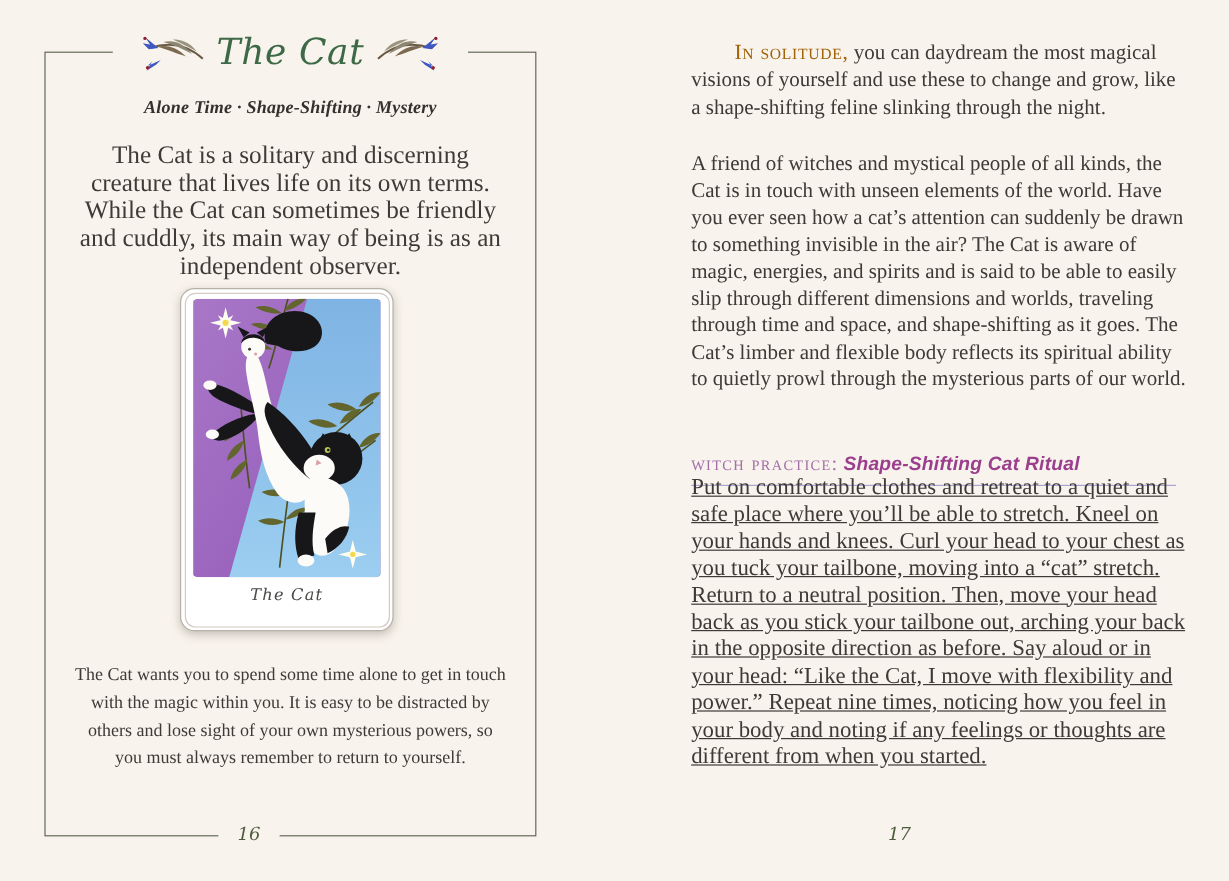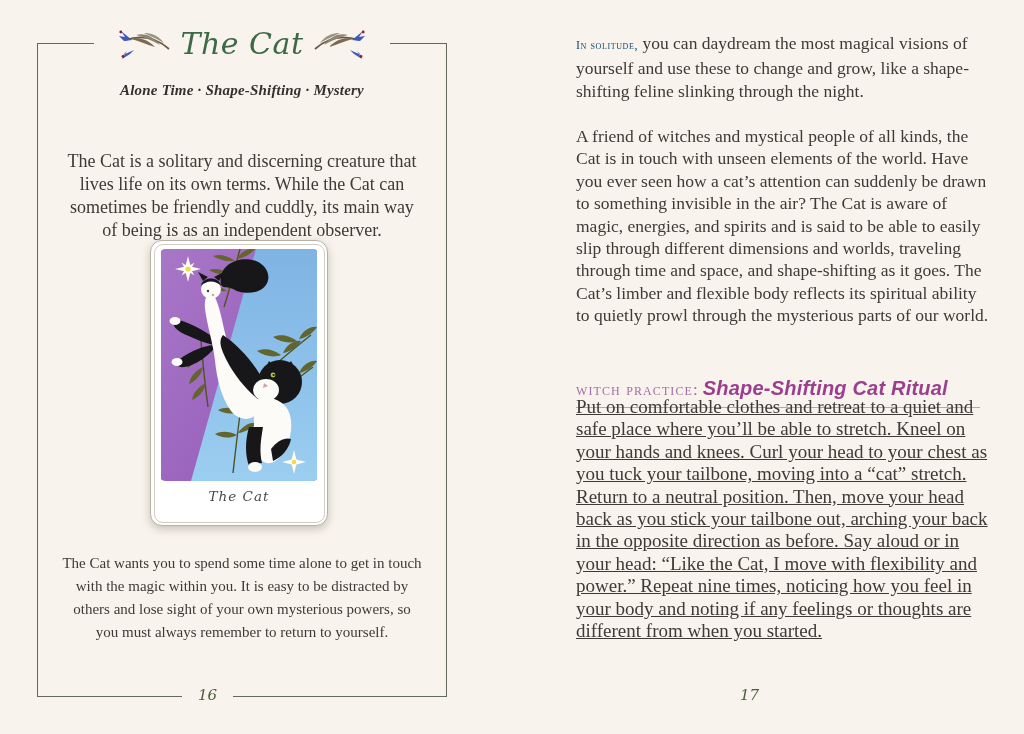--- a/index.html
+++ b/index.html
@@ -24,21 +24,21 @@
   }
   .ornament{width:56px;height:34px;flex:0 0 auto;}
   .ornament.flip{transform:scaleX(-1);}
   .subtitle{
     position:absolute;left:61px;top:82px;width:362px;text-align:center;z-index:2;
     font-family:Liberation Serif, serif;font-style:italic;font-weight:bold;
     font-size:15px;color:#34312c;letter-spacing:0.2px;
   }
   .lp-para1{
     position:absolute;left:61px;top:118px;width:362px;text-align:center;
-    font-size:18px;line-height:23px;margin-top:32px;
+    font-size:21px;line-height:23px;
   }
   .lp-para2{
     position:absolute;left:61px;top:552px;width:362px;text-align:center;
     font-size:15px;line-height:23px;
   }
   .pagenum{
     position:absolute;top:686px;width:120px;z-index:2;
     font-family:"DejaVu Serif", serif;font-style:italic;
     font-size:15px;color:#4e5c3e;
   }
@@ -56,34 +56,34 @@
   }
   .card-art{display:block;margin:8px auto 0 auto;width:158px;height:232px;border-radius:5px;}
   .card-caption{
     margin-top:7px;text-align:center;
     font-family:"DejaVu Serif", serif;font-style:italic;
     font-size:13.5px;color:#4b4a47;letter-spacing:1px;
   }
   
   .rp-para1{position:absolute;left:576px;top:32px;width:414px;font-size:17.5px;line-height:23px;}
   .lead-in{
-    font-variant:small-caps;color:#0c4a6e;letter-spacing:0.6px;font-size:12px;
+    font-variant:small-caps;color:#a16207;letter-spacing:0.6px;font-size:18px;margin-left:36px;
   }
   .rp-para2{position:absolute;left:576px;top:125px;width:414px;font-size:17.5px;line-height:22.4px;}
   .rp-heading{
     position:absolute;left:576px;top:377px;width:404px;
     border-bottom:1.5px solid #a9a6d6;padding-bottom:7px;
   }
   .practice-label{
     font-variant:small-caps;color:#a26fa8;letter-spacing:1.1px;
     font-size:17px;
   }
   .practice-title{
     font-family:"Liberation Sans", sans-serif;font-style:italic;font-weight:bold;
-    font-size:20px;color:#9b3e8e;letter-spacing:0.2px;
+    font-size:16px;color:#9b3e8e;letter-spacing:0.2px;
   }
   .rp-para3{position:absolute;left:576px;top:396px;width:414px;font-size:19px;line-height:22.4px;text-decoration:underline;}
 </style>
 </head>
 <body>
 
 <div class="frame"></div>
 
 <div class="title-block">
   <svg class="ornament" viewBox="0 0 56 34" aria-hidden="true">

